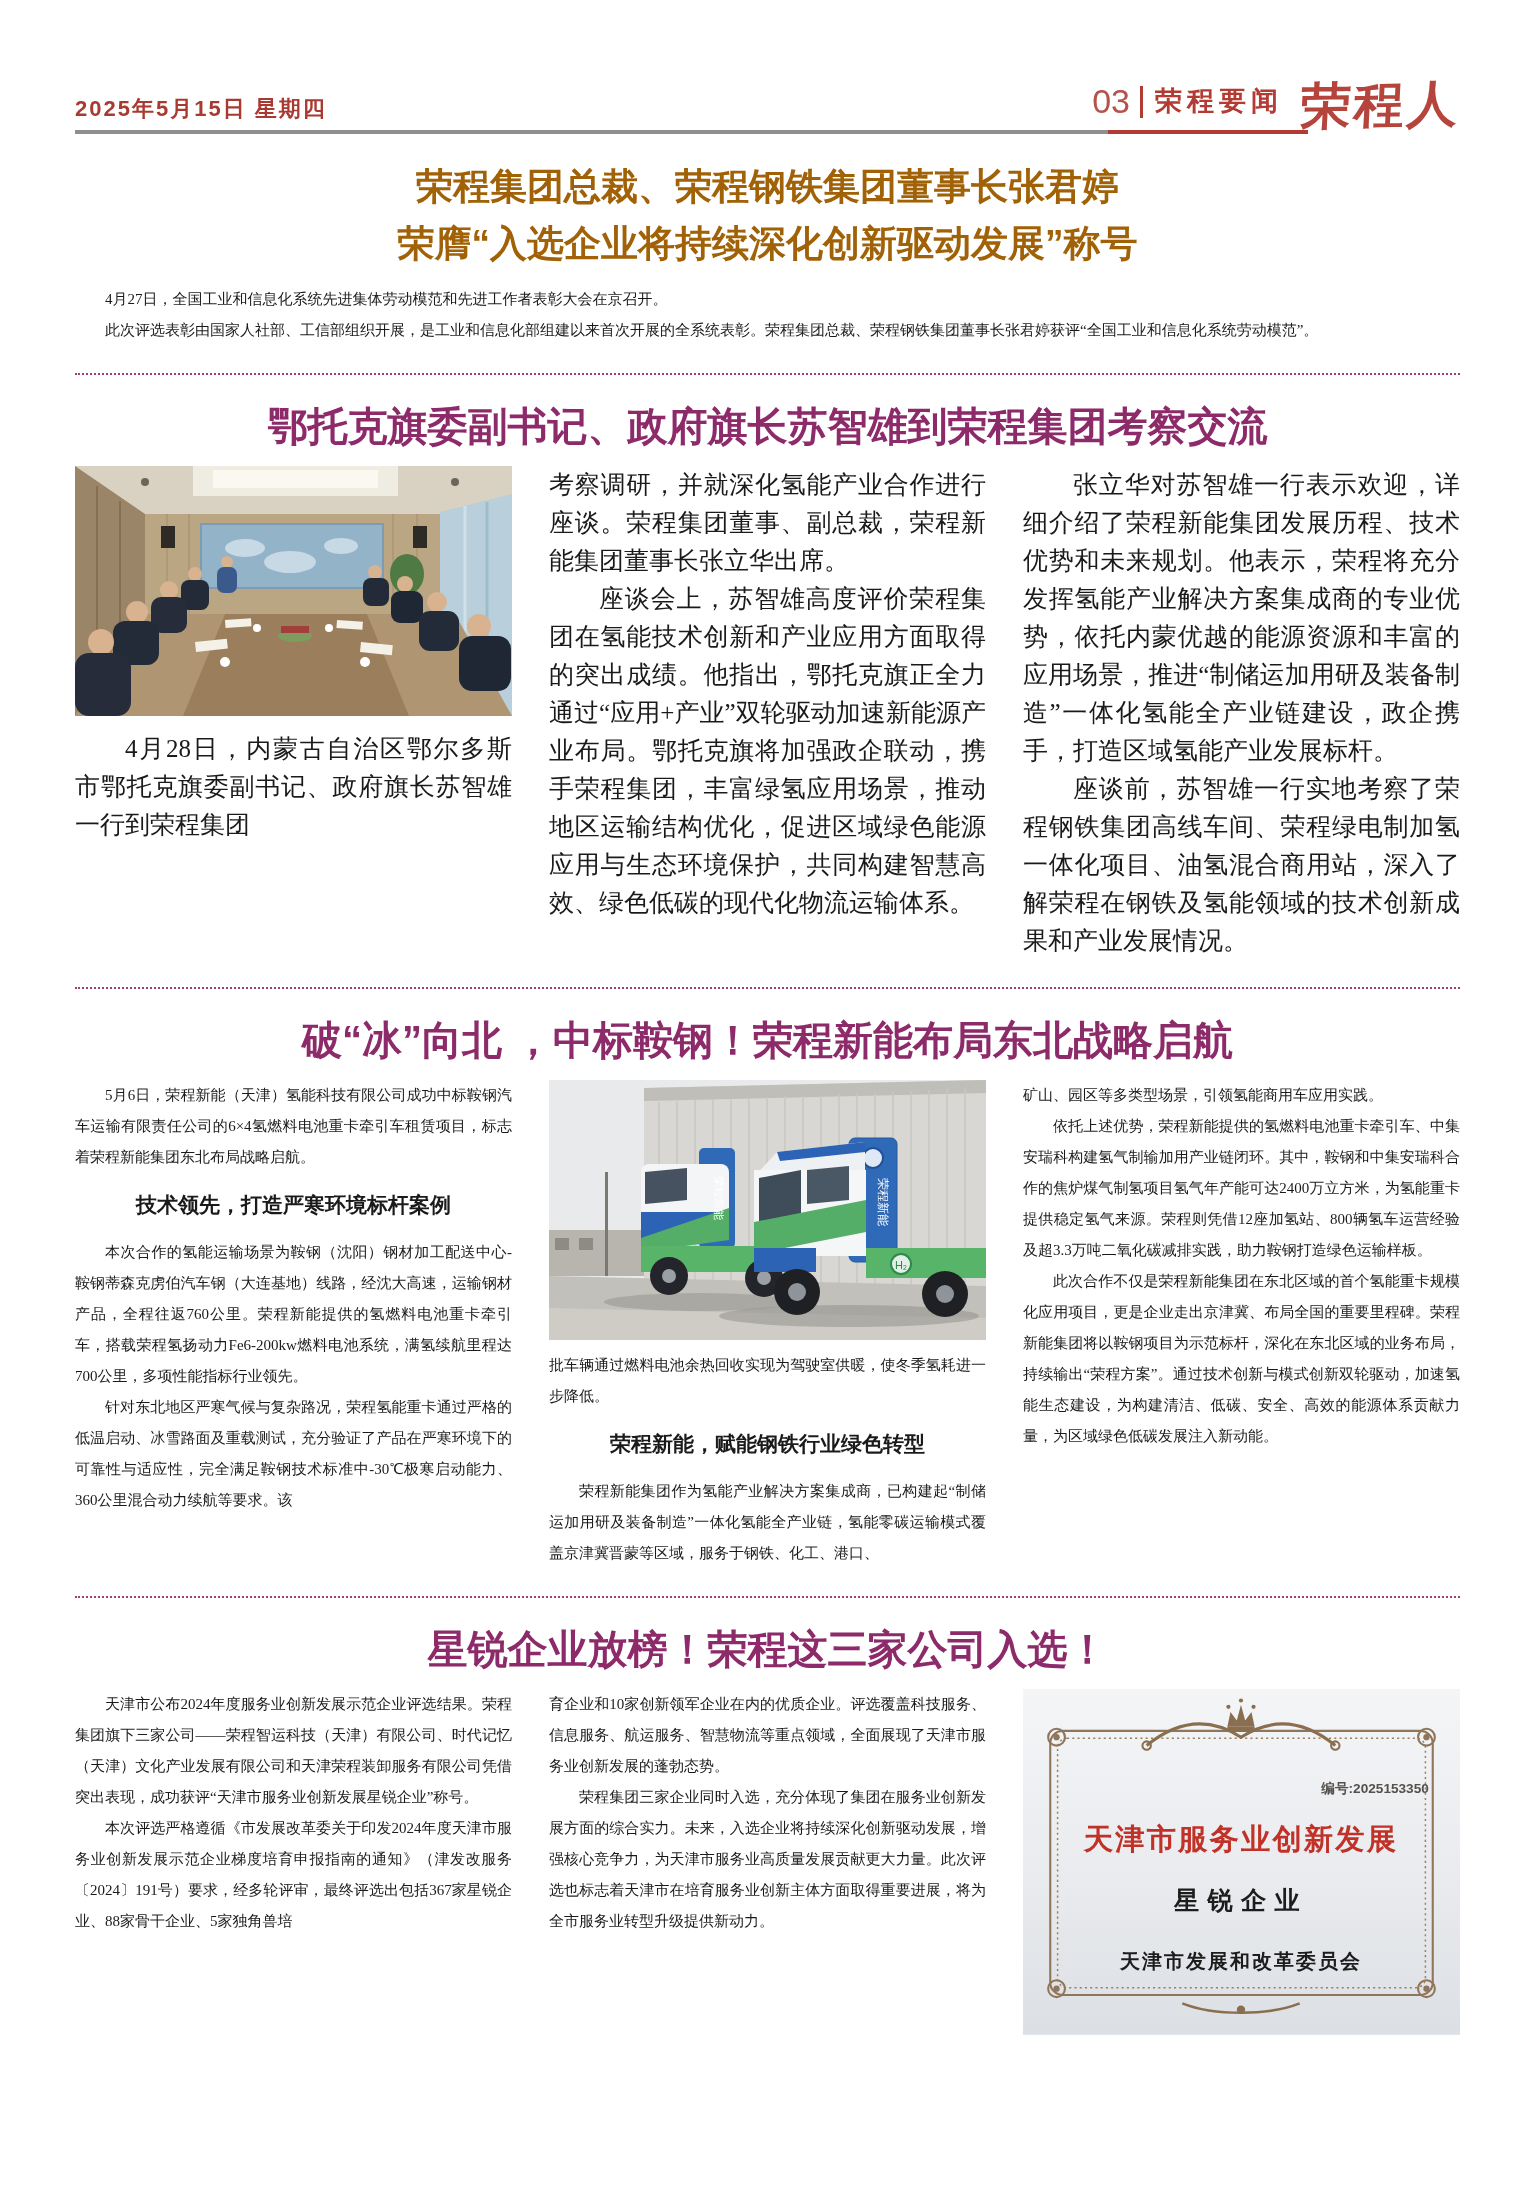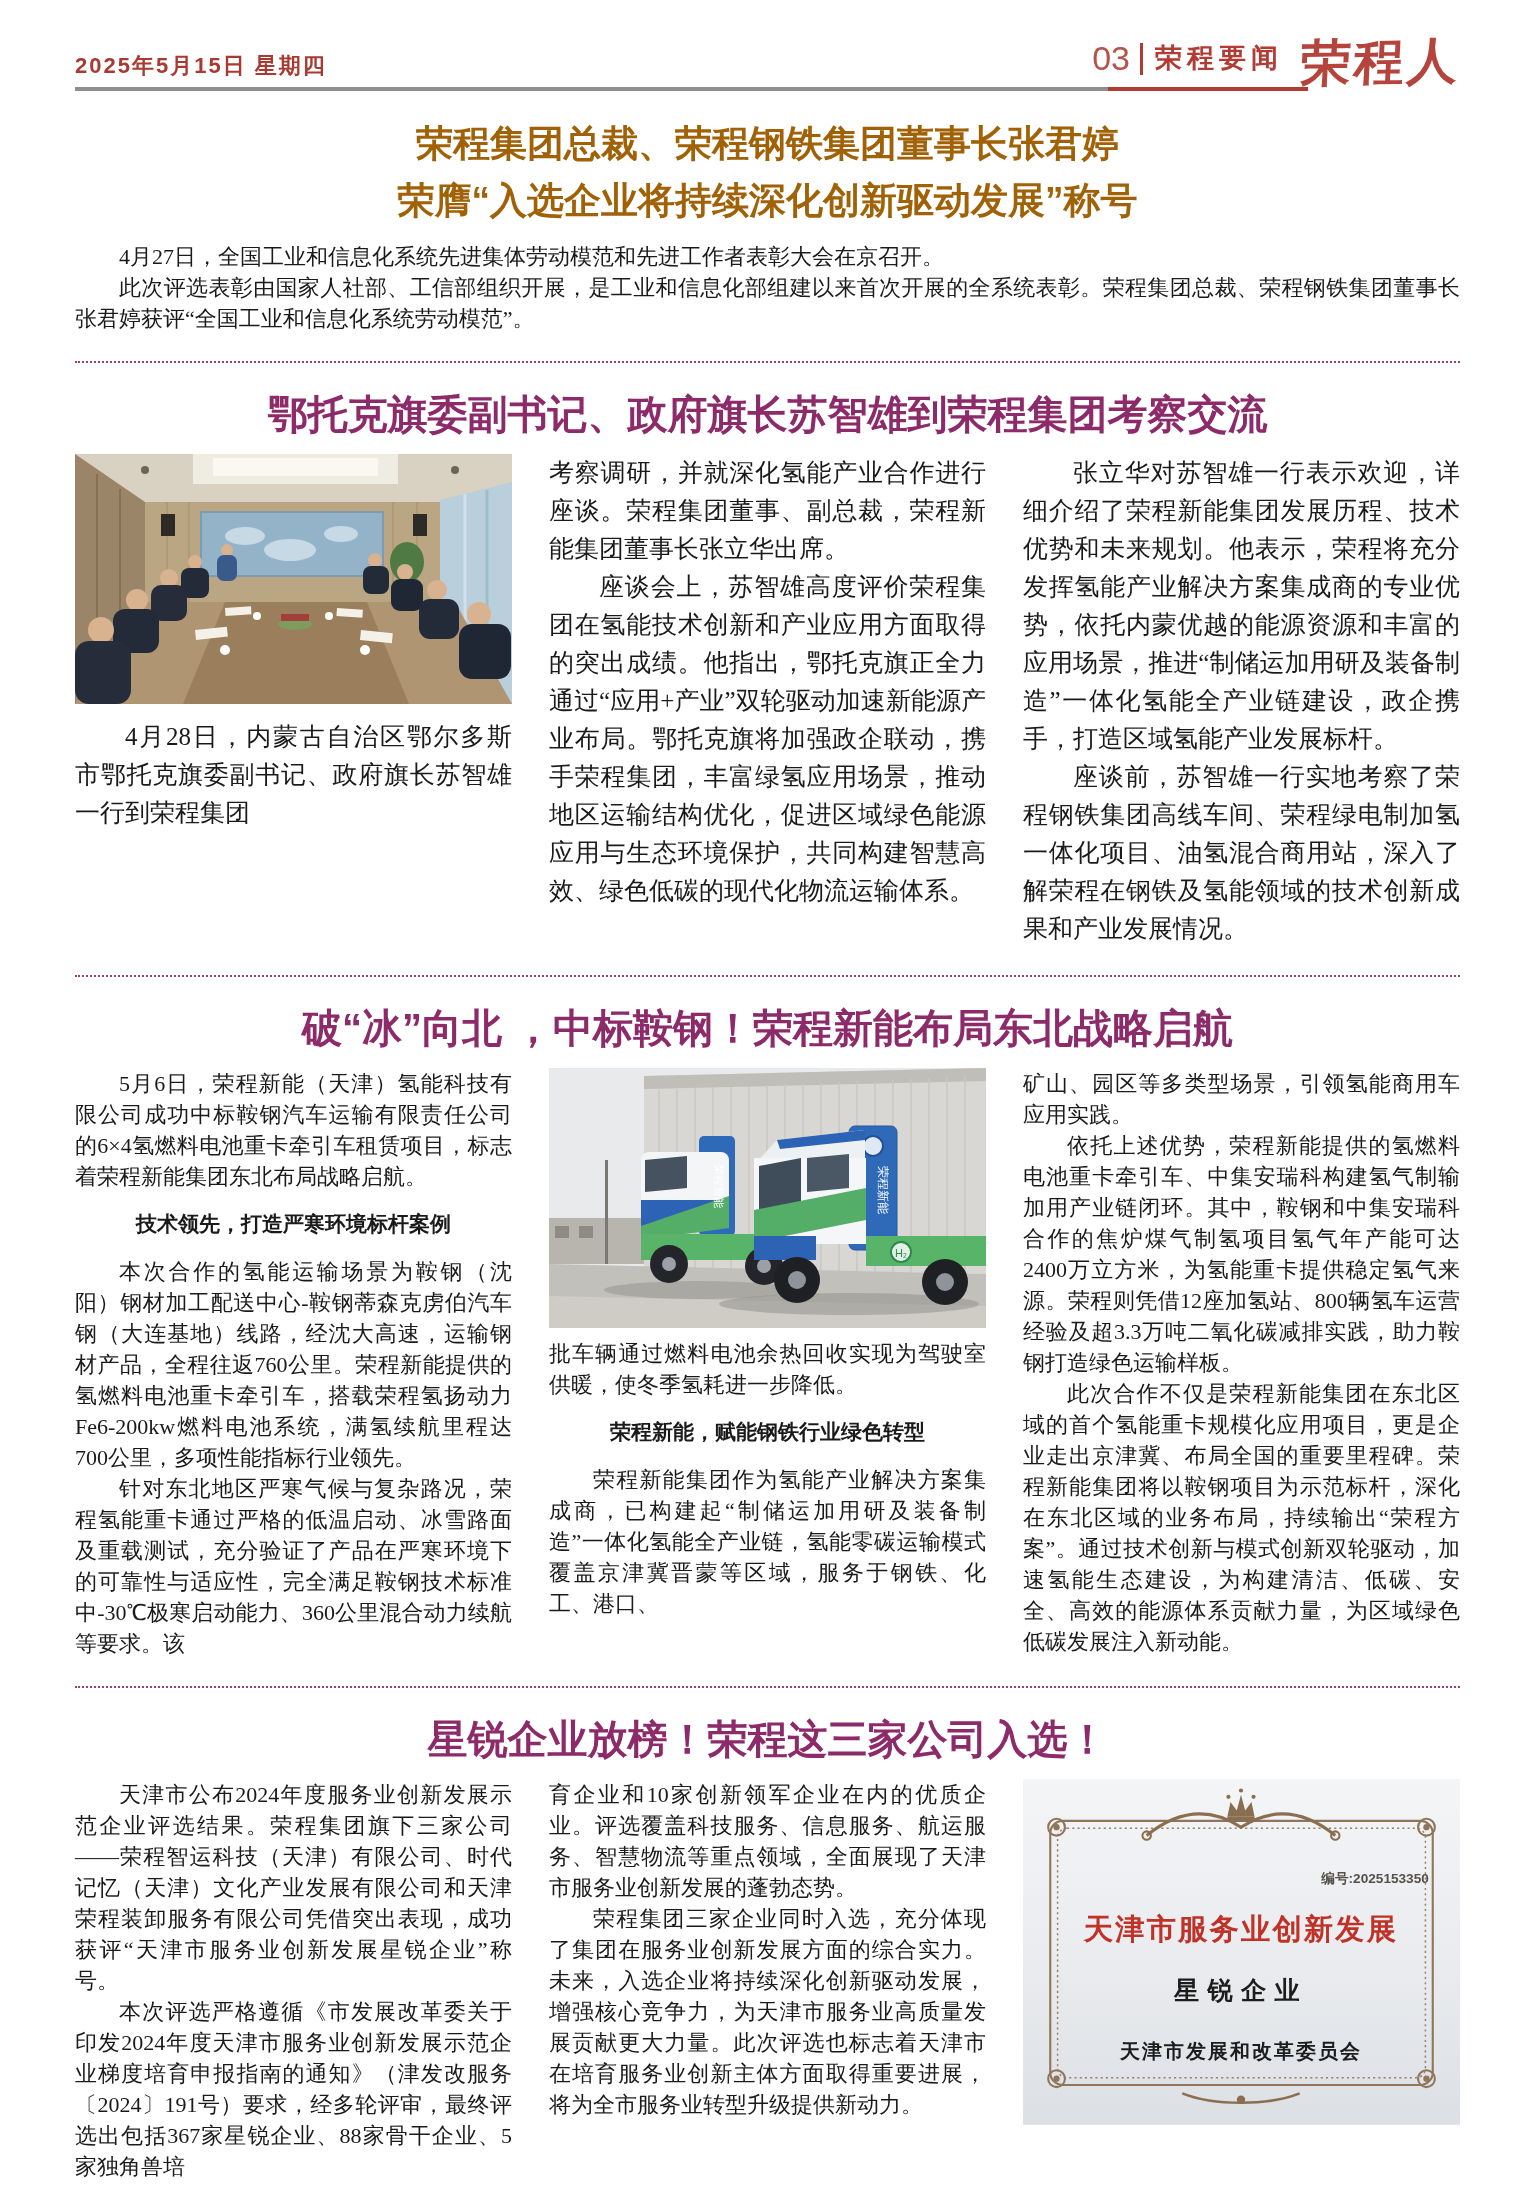--- a/index.html
+++ b/index.html
@@ -1,34 +1,34 @@
 <!DOCTYPE html>
 <html><head>
 <meta charset="utf-8">
 <style>
   html,body{margin:0;padding:0;background:#ffffff;}
   body{width:1530px;height:2211px;overflow:hidden;color:#1a1a1a;
        font-family:"Liberation Serif",serif;}
   .page{padding:0 70px 0 75px;}
 
   
-  .hdr{display:flex;justify-content:space-between;align-items:flex-end;padding-top:43px;}
+  .hdr{display:flex;justify-content:space-between;align-items:flex-end;padding-top:86px;}
   .hdr-date{font:700 22px "Liberation Sans",sans-serif;color:#a93a31;letter-spacing:2px;}
   .hdr-right{display:flex;align-items:flex-start;}
   .hdr-pageno{font:400 34px "Liberation Sans",sans-serif;color:#b5524a;margin-right:10px;line-height:30px;}
   .hdr-vbar{width:3px;height:32px;background:#b23b33;margin-right:12px;}
   .hdr-section{font:700 27px "Liberation Sans",sans-serif;color:#b23b33;letter-spacing:5px;margin-right:18px;line-height:30px;}
   .masthead{font:700 50px "Liberation Serif",serif;color:#b5453c;line-height:38px;letter-spacing:3px;transform:skewX(-4deg) rotate(-1deg);}
   .rule{display:flex;margin-top:6px;}
   .rule-gray{height:4px;background:#8f8f8f;flex:1;}
   .rule-red{height:4px;background:#b23b33;width:200px;}
   .rule-tail{width:152px;}
 
   
-  .p{margin:0;text-align:justify;text-indent:2em;font-size:22px;line-height:31px;}
+  .p{margin:0;text-align:justify;text-indent:2em;font-size:15px;line-height:31px;}
   .p.cont{text-indent:0;}
   .a2 .p{font-size:25px;line-height:38px;}
   .subhead{font-family:"Liberation Sans",sans-serif;font-weight:700;font-size:21px;
            text-align:center;margin:19px 0;line-height:26px;}
   .a1-title{font-family:"Liberation Sans",sans-serif;font-weight:700;color:#a16207;
             text-align:center;font-size:37px;line-height:57px;margin:24px 0 12px;}
   .a-title{font-family:"Liberation Sans",sans-serif;font-weight:700;color:#8d2a6a;
            text-align:center;font-size:40px;line-height:48px;margin:26px 0 16px;}
   .sep{border:0;border-top:2px dotted #9c3f72;margin:27px 0;}
 

